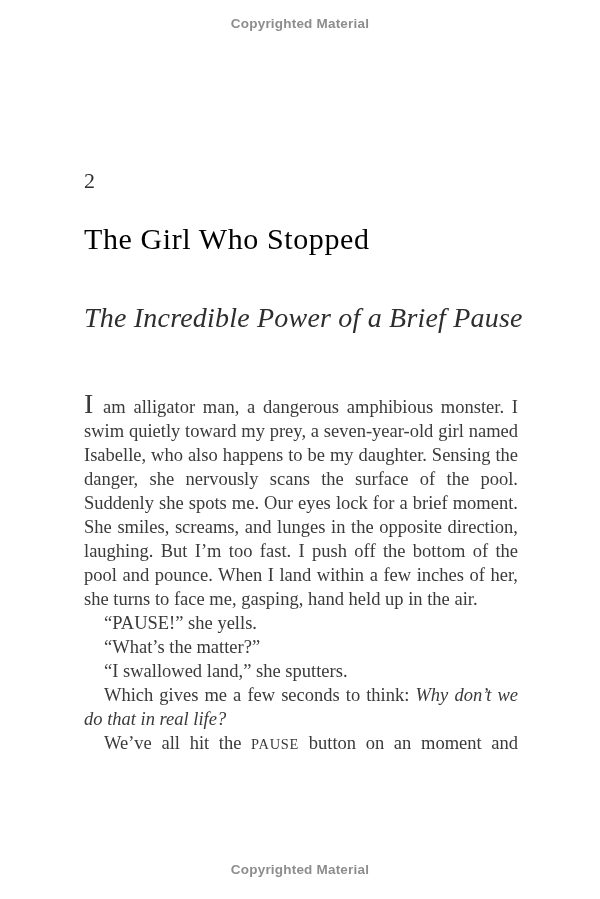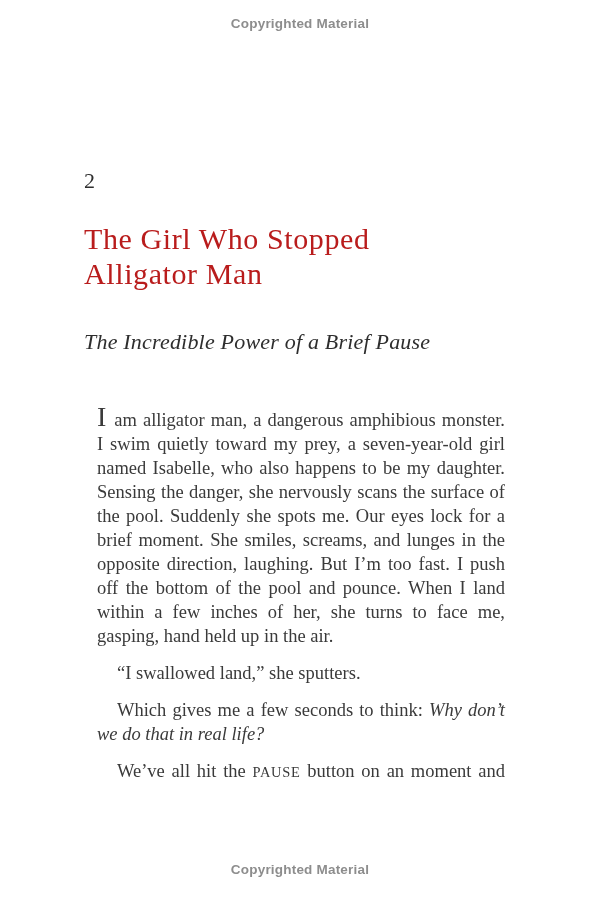--- a/index.html
+++ b/index.html
@@ -36,42 +36,42 @@
     font-size: 22px;
     color: #2e2e2e;
   }
   .chapter-title {
     position: absolute;
     left: 84px;
     top: 221px;
     font-size: 30px;
     line-height: 35px;
     letter-spacing: 0.6px;
-    color: #b91c1c;
+    color: #000000;
   }
   .chapter-subtitle {
     position: absolute;
     left: 84px;
-    top: 329px;
-    font-size: 22px;
+    top: 302px;
+    font-size: 28px;
     font-style: italic;
     letter-spacing: 0.2px;
     color: #2e2e2e;
   }
   .body-text {
     position: absolute;
     left: 84px;
     top: 390px;
     width: 434px;
     font-size: 18.5px;
     line-height: 24px;
     color: #3a3a3a;
   }
   .body-text p {
-    margin: 13px;
+    margin: 0;
     text-align: justify;
     text-indent: 20px;
   }
   .body-text p.first {
     text-indent: 0;
   }
   .body-text p.force-justify {
     text-align-last: justify;
   }
   .run-initial {
@@ -91,27 +91,28 @@
 <body>
 
 <div class="page">
 
   <div class="copyright top">Copyrighted Material</div>
 
   <div class="chapter-number">2</div>
 
   <h1 class="chapter-title" style="font-weight: normal; margin: 0;">
     <span>The Girl Who Stopped</span><br>
-    <span>Alligator Man</span>
   </h1>
 
   <div class="chapter-subtitle">The Incredible Power of a Brief Pause</div>
 
   <div class="body-text">
       <p class="first"><span class="run-initial">I</span><span class="run-normal"> am alligator man, a dangerous amphibious monster. I swim quietly toward my prey, a seven-year-old girl named Isabelle, who also happens to be my daughter. Sensing the danger, she nervously scans the surface of the pool. Suddenly she spots me. Our eyes lock for a brief moment. She smiles, screams, and lunges in the opposite direction, laughing. But I’m too fast. I push off the bottom of the pool and pounce. When I land within a few inches of her, she turns to face me, gasping, hand held up in the air.</span></p>
+      <p><span class="run-normal">“PAUSE!” she yells.</span></p>
+      <p><span class="run-normal">“What’s the matter?”</span></p>
       <p><span class="run-normal">“I swallowed land,” she sputters.</span></p>
       <p><span class="run-normal">Which gives me a few seconds to think: </span><span class="run-italic">Why don’t we do that in real life?</span></p>
       <p class="force-justify"><span class="run-normal">We’ve all hit the </span><span class="run-smallcaps">PAUSE</span><span class="run-normal"> button on an moment and</span></p>
     </div>
 
   <div class="copyright bottom">Copyrighted Material</div>
 
 </div>
 
 </body></html>

